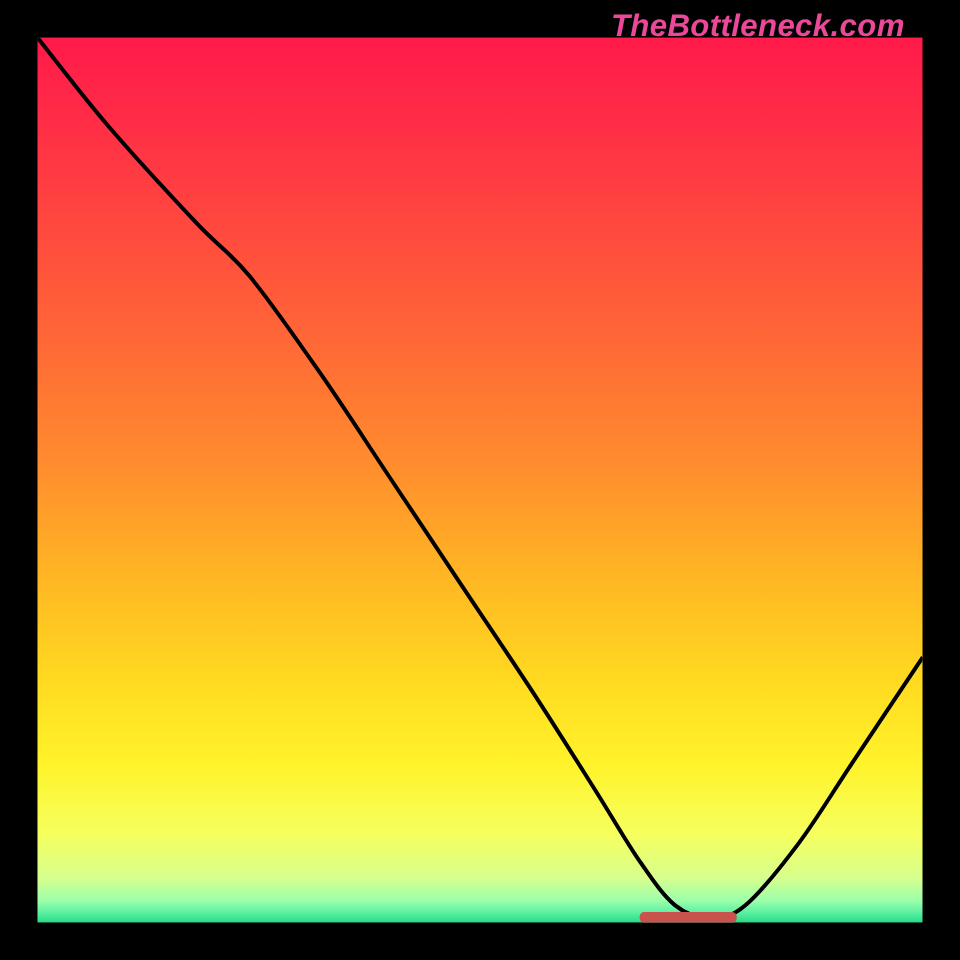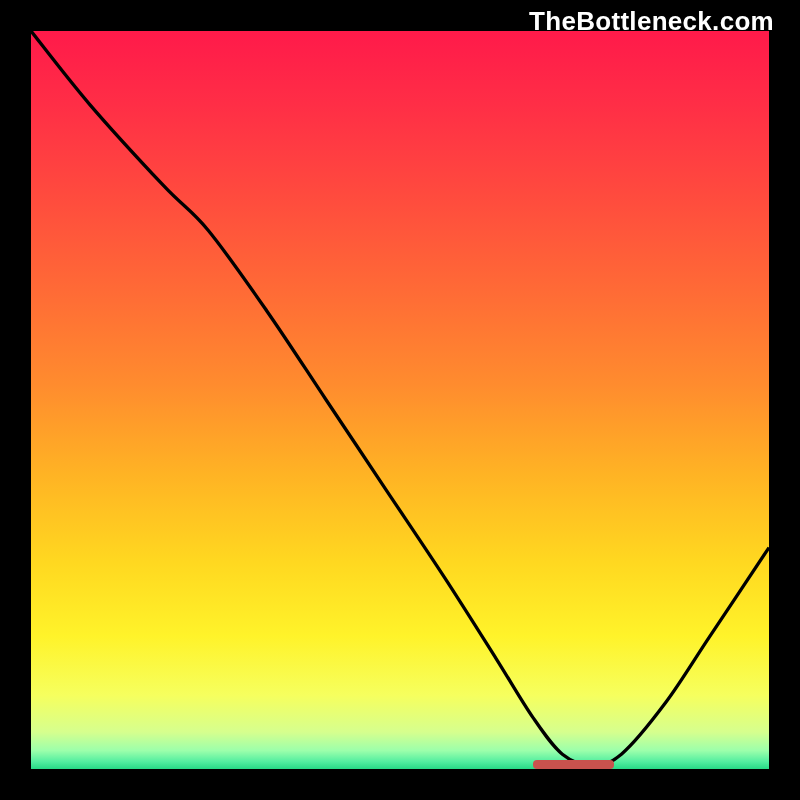--- a/index.html
+++ b/index.html
@@ -30,25 +30,26 @@
   .gradient {
     position: absolute;
     left: 0;
     top: 0;
     width: 100%;
     height: 100%;
   }
   .watermark {
     position: absolute;
     top: 6px;
-    right: 26px;
-    color: #ffffff;
+    right: 46px;
+    color: #ec4899;
     font-size: 26px;
     font-weight: 600;
     letter-spacing: 0.3px;
+    font-style: italic;
   }
   svg.curve {
     position: absolute;
     left: 0;
     top: 0;
     width: 100%;
     height: 100%;
   }
   .min-marker {
     position: absolute;

